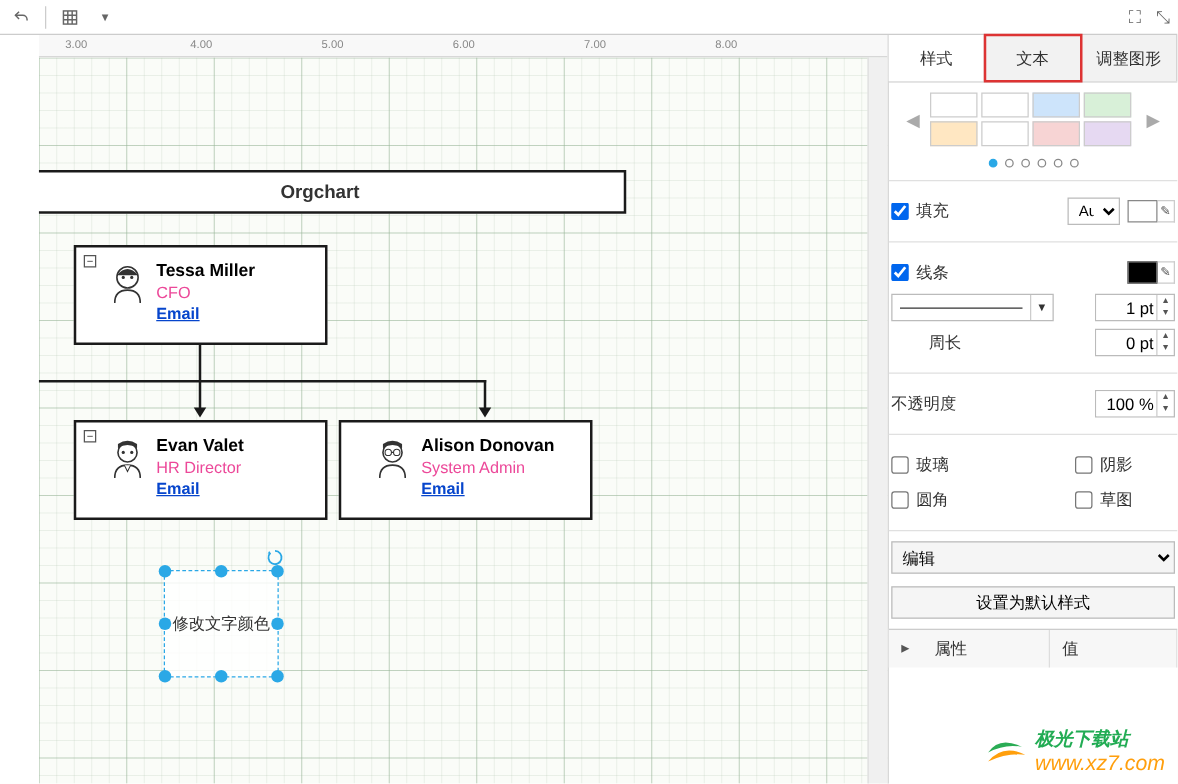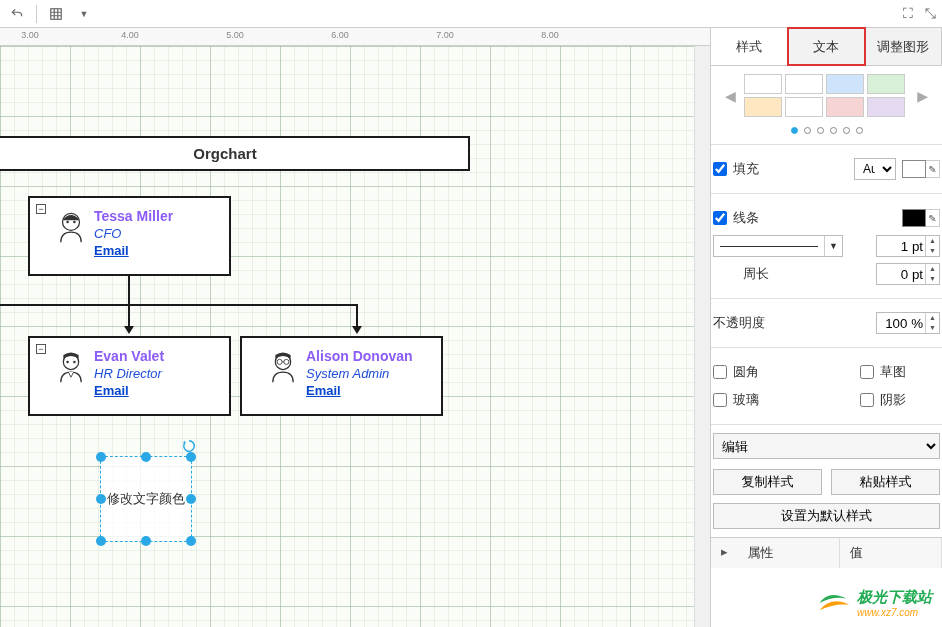--- a/index.html
+++ b/index.html
@@ -2,36 +2,36 @@
 <html><head>
 <meta charset="utf-8">
 <style>
 * { box-sizing: border-box; margin: 0; padding: 0; }
 body { font-family: Arial, "Microsoft YaHei", sans-serif; font-size: 13px; color: #333; overflow: hidden; width: 942px; height: 627px; position: relative; background: #fff; }
 
 .toolbar { height: 28px; border-bottom: 1px solid #ccc; display: flex; align-items: center; padding: 0 6px; gap: 6px; }
 .tb-btn { width: 22px; height: 22px; display: flex; align-items: center; justify-content: center; cursor: pointer; color: #555; }
 .divider { width: 1px; height: 18px; background: #ccc; margin: 0 2px; }
 
-.main { display: flex; height: calc(100% - 28px); }
+.main { display: flex; height: calc(100% - 28px); margin-left: 31px; }
 .canvas-wrap { flex: 1; position: relative; overflow: hidden; }
 .ruler-top { position: absolute; top: 0; left: 0; right: 0; height: 18px; background: #f8f8f8; border-bottom: 1px solid #ccc; font-size: 9px; color: #888; }
 .ruler-top span { position: absolute; top: 2px; transform: translateX(-50%); }
 
 .canvas { position: absolute; top: 18px; left: 0; right: 0; bottom: 0; background: #fafcf8; overflow: hidden; }
 .grid-bg { position: absolute; inset: 0; background-image: linear-gradient(to right, rgba(180,200,180,0.25) 1px, transparent 1px), linear-gradient(to bottom, rgba(180,200,180,0.25) 1px, transparent 1px); background-size: 14px 14px; }
 .grid-bg::after { content: ""; position: absolute; inset: 0; background-image: linear-gradient(to right, rgba(150,180,150,0.5) 1px, transparent 1px), linear-gradient(to bottom, rgba(150,180,150,0.5) 1px, transparent 1px); background-size: 70px 70px; }
 
 .container-box { position: absolute; top: 90px; left: -20px; width: 490px; height: 35px; border: 2px solid #1a1a1a; background: #fff; display: flex; align-items: center; justify-content: center; font-weight: bold; font-size: 15px; }
 
 .card { position: absolute; border: 2px solid #1a1a1a; background: #fff; width: 203px; height: 80px; display: flex; padding: 10px 6px; }
 .card .toggle { position: absolute; top: 6px; left: 6px; width: 10px; height: 10px; border: 1px solid #555; font-size: 9px; line-height: 8px; text-align: center; }
 .avatar { width: 34px; height: 34px; margin: 2px 6px 0 18px; }
-.card-info .name { font-weight: bold; font-size: 14px; color: #8b5cf6; }
-.card-info .role { font-style: italic; color: #1d4ed8; font-size: 13px; margin: 2px 0; }
+.card-info .name { font-weight: bold; font-size: 14px; color: #000000; }
+.card-info .role { color: #ec4899; font-size: 13px; margin: 2px 0; }
 .card-info .email { color: #0645cc; text-decoration: underline; font-weight: bold; font-size: 13px; cursor: pointer; }
 .arrow-down { width: 0; height: 0; border-left: 5px solid transparent; border-right: 5px solid transparent; border-top: 8px solid #1a1a1a; position: absolute; }
 
 .sel-box { position: absolute; border: 1px dashed #2aa8e6; background: rgba(255,255,255,0.8); display: flex; align-items: center; justify-content: center; font-size: 13px; }
 .handle { position: absolute; width: 10px; height: 10px; background: #2aa8e6; border-radius: 50%; }
 .rotate-h { position: absolute; width: 14px; height: 14px; top: -18px; right: -5px; }
 .canvas-wrap::after { content: ""; position: absolute; right: 0; top: 18px; bottom: 0; width: 15px; background: #f0f0f0; border-left: 1px solid #ddd; }
 
 .panel { width: 232px; border-left: 1px solid #ccc; background: #fff; display: flex; flex-direction: column; font-size: 13px; }
 .tabs { display: flex; border-bottom: 1px solid #ccc; height: 38px; }
@@ -66,21 +66,21 @@
 .btn-full { width: 100%; border: 1px solid #bbb; background: #f5f5f5; height: 26px; cursor: pointer; font-size: 13px; }
 .btn-half { width: 48%; border: 1px solid #bbb; background: #f5f5f5; height: 26px; cursor: pointer; font-size: 13px; }
 
 .prop-header { display: flex; border-top: 1px solid #ccc; background: #f7f7f7; }
 .prop-header div { flex: 1; padding: 6px 10px; border-right: 1px solid #ddd; }
 .prop-header .arr { flex: 0 0 18px; text-align: center; color: #555; cursor: pointer; border-right: 0; }
 
 .watermark { position: absolute; right: 10px; bottom: 6px; display: flex; align-items: center; gap: 6px; opacity: 0.95; }
 .wm-icon { width: 36px; height: 36px; }
 .wm-text .l1 { color: #17a84b; font-weight: bold; font-size: 15px; font-style: italic; }
-.wm-text .l2 { color: #ff9a00; font-size: 10px; font-style: italic; }
+.wm-text .l2 { color: #ff9a00; font-size: 17px; font-style: italic; }
 
 .fullscreen-icons { position: absolute; top: 5px; right: 6px; display: flex; gap: 12px; color: #666; font-size: 14px; }
 </style>
 </head>
 <body>
 
 <div class="toolbar">
   <div class="tb-btn">
       <svg width="14" height="14" viewBox="0 0 24 24" fill="none" stroke="#666" stroke-width="2">
         <path d="M9 14l-5-5 5-5"></path>
@@ -280,45 +280,41 @@
               <span>▼</span>
             </div>
           </div>
       </div>
     </div>
 
     <div class="section">
       <div class="row">
         <label>
             <input type="checkbox" style="">
+            <span>玻璃</span>
+          </label>
+        <label style="width:80px">
+            <input type="checkbox" style="">
+            <span>阴影</span>
+          </label>
+      </div>
+      <div class="row">
+        <label>
+            <input type="checkbox" style="">
             <span>圆角</span>
           </label>
         <label style="width:80px">
             <input type="checkbox" style="">
             <span>草图</span>
           </label>
       </div>
-      <div class="row">
-        <label>
-            <input type="checkbox" style="">
-            <span>玻璃</span>
-          </label>
-        <label style="width:80px">
-            <input type="checkbox" style="">
-            <span>阴影</span>
-          </label>
-      </div>
     </div>
 
     <div class="section">
       <select class="btn-full" style="margin-bottom:6px"><option>编辑</option></select>
-      <div class="row">
-        <button class="btn-half">复制样式</button>
-        <button class="btn-half">粘贴样式</button>
-      </div>
       <button class="btn-full" style="margin-top:4px">设置为默认样式</button>
     </div>
 
     <div class="prop-header">
       <div class="arr">▸</div>
       <div>属性</div>
       <div>值</div>
     </div>
   </div>
 </div>

